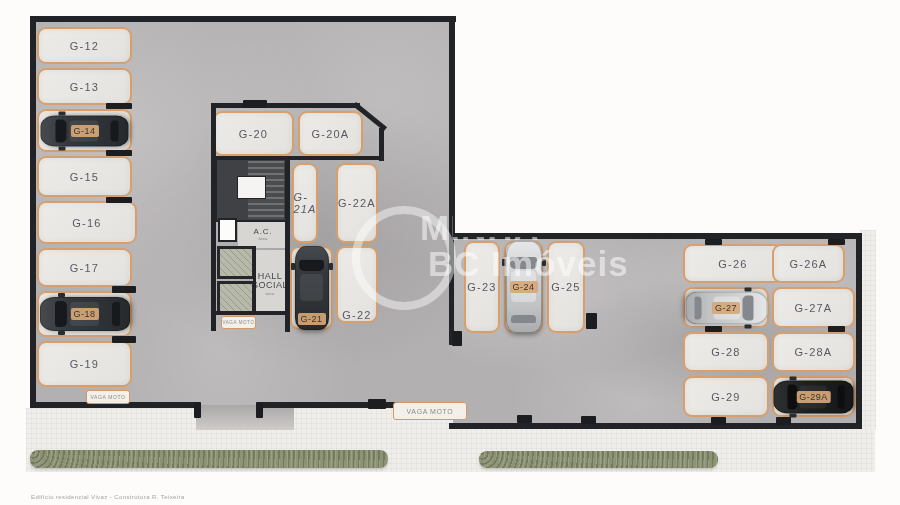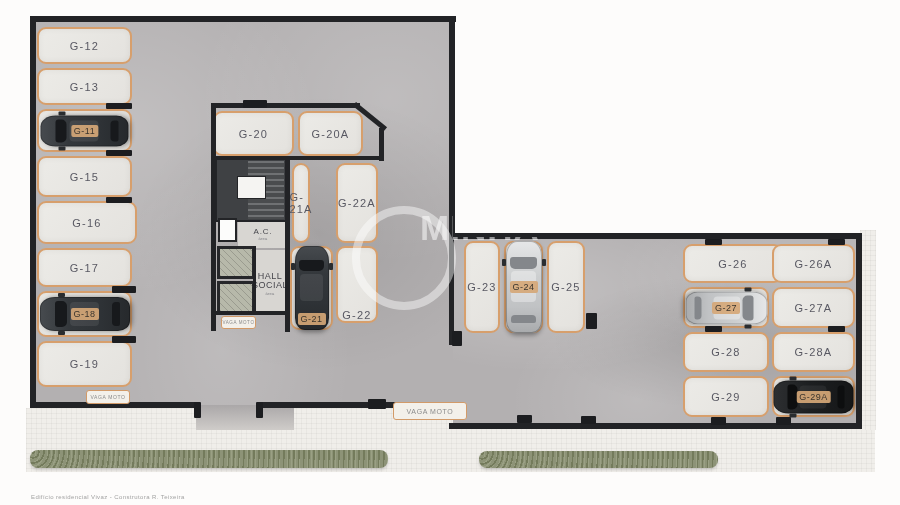--- a/index.html
+++ b/index.html
@@ -124,21 +124,21 @@
       <div class="space" style="left: 37px; top: 109px; width: 95px; height: 43px;"></div>
       <div class="car" style="left: 69px; top: 86.5px; width: 31px; height: 88px; transform: rotate(-90deg);">
         <div class="car-body dark">
         <span class="mirror ml"></span>
         <span class="mirror mr"></span>
         <span class="windshield"></span>
         <span class="roofpane"></span>
         <span class="rearwin"></span>
       </div>
       </div>
-      <span class="car-badge" style="left: 84.5px; top: 130.5px;">G-11</span>
+      <span class="car-badge" style="left: 84.5px; top: 130.5px;">G-14</span>
       <div class="space" style="left: 37px; top: 156px; width: 95px; height: 41px;">
         <span class="space-label">G-15</span>
       </div>
       <div class="space" style="left: 37px; top: 201px; width: 100px; height: 43px;">
         <span class="space-label">G-16</span>
       </div>
       <div class="space" style="left: 37px; top: 248px; width: 95px; height: 39px;">
         <span class="space-label">G-17</span>
       </div>
       <div class="space" style="left: 37px; top: 291px; width: 95px; height: 46px;"></div>
@@ -154,21 +154,21 @@
       <span class="car-badge" style="left: 84.5px; top: 314px;">G-18</span>
       <div class="space" style="left: 37px; top: 341px; width: 95px; height: 46px;">
         <span class="space-label">G-19</span>
       </div>
       <div class="space" style="left: 213px; top: 111px; width: 81px; height: 45px;">
         <span class="space-label">G-20</span>
       </div>
       <div class="space" style="left: 298px; top: 111px; width: 65px; height: 45px;">
         <span class="space-label">G-20A</span>
       </div>
-      <div class="space" style="left: 292px; top: 163px; width: 18px; height: 80px;">
+      <div class="space" style="left: 292px; top: 163px; width: 26px; height: 80px; font-style: italic;">
         <span class="space-label">G-21A</span>
       </div>
       <div class="space" style="left: 336px; top: 163px; width: 42px; height: 80px;">
         <span class="space-label">G-22A</span>
       </div>
       <div class="space" style="left: 290px; top: 246px; width: 43px; height: 84px;"></div>
       <div class="car" style="left: 294.5px; top: 246px; width: 34px; height: 84px; transform: rotate(0deg);">
         <div class="car-body dark">
         <span class="mirror ml"></span>
         <span class="mirror mr"></span>
@@ -194,21 +194,21 @@
         <span class="rearwin"></span>
       </div>
       </div>
       <span class="car-badge" style="left: 523.5px; top: 287px;">G-24</span>
       <div class="space" style="left: 547px; top: 241px; width: 38px; height: 92px;">
         <span class="space-label">G-25</span>
       </div>
       <div class="space" style="left: 683px; top: 244px; width: 100px; height: 39px;">
         <span class="space-label">G-26</span>
       </div>
-      <div class="space" style="left: 772px; top: 244px; width: 83px; height: 39px; align-items: center;">
+      <div class="space" style="left: 772px; top: 244px; width: 73px; height: 39px; align-items: center;">
         <span class="space-label">G-26A</span>
       </div>
       <div class="space" style="left: 683px; top: 287px; width: 86px; height: 41px;"></div>
       <div class="car" style="left: 709.5px; top: 266.5px; width: 33px; height: 82px; transform: rotate(90deg);">
         <div class="car-body silver">
         <span class="mirror ml"></span>
         <span class="mirror mr"></span>
         <span class="windshield"></span>
         <span class="roofpane"></span>
         <span class="rearwin"></span>
@@ -280,16 +280,17 @@
 
   <div id="badge-layer">
       <div class="moto" style="left: 86px; top: 390px; width: 42px; height: 12px; font-size: 5px;">VAGA MOTO</div>
       <div class="moto" style="left: 221px; top: 316px; width: 33px; height: 11px; font-size: 4.5px;">VAGA MOTO</div>
       <div class="moto" style="left: 393px; top: 402px; width: 72px; height: 16px; font-size: 7px;">VAGA MOTO</div>
     </div>
 
   <div class="wm-layer">
     <span class="wm-circle"></span>
     <span class="wm-text" style="left:420px;top:208px;">MINHA</span>
+    <span class="wm-text" style="left:428px;top:244px;">BC Imóveis</span>
   </div>
 
   <div class="caption-sub">Edifício residencial Vivaz - Construtora R. Teixeira</div>
 </div>
 
 </body></html>

